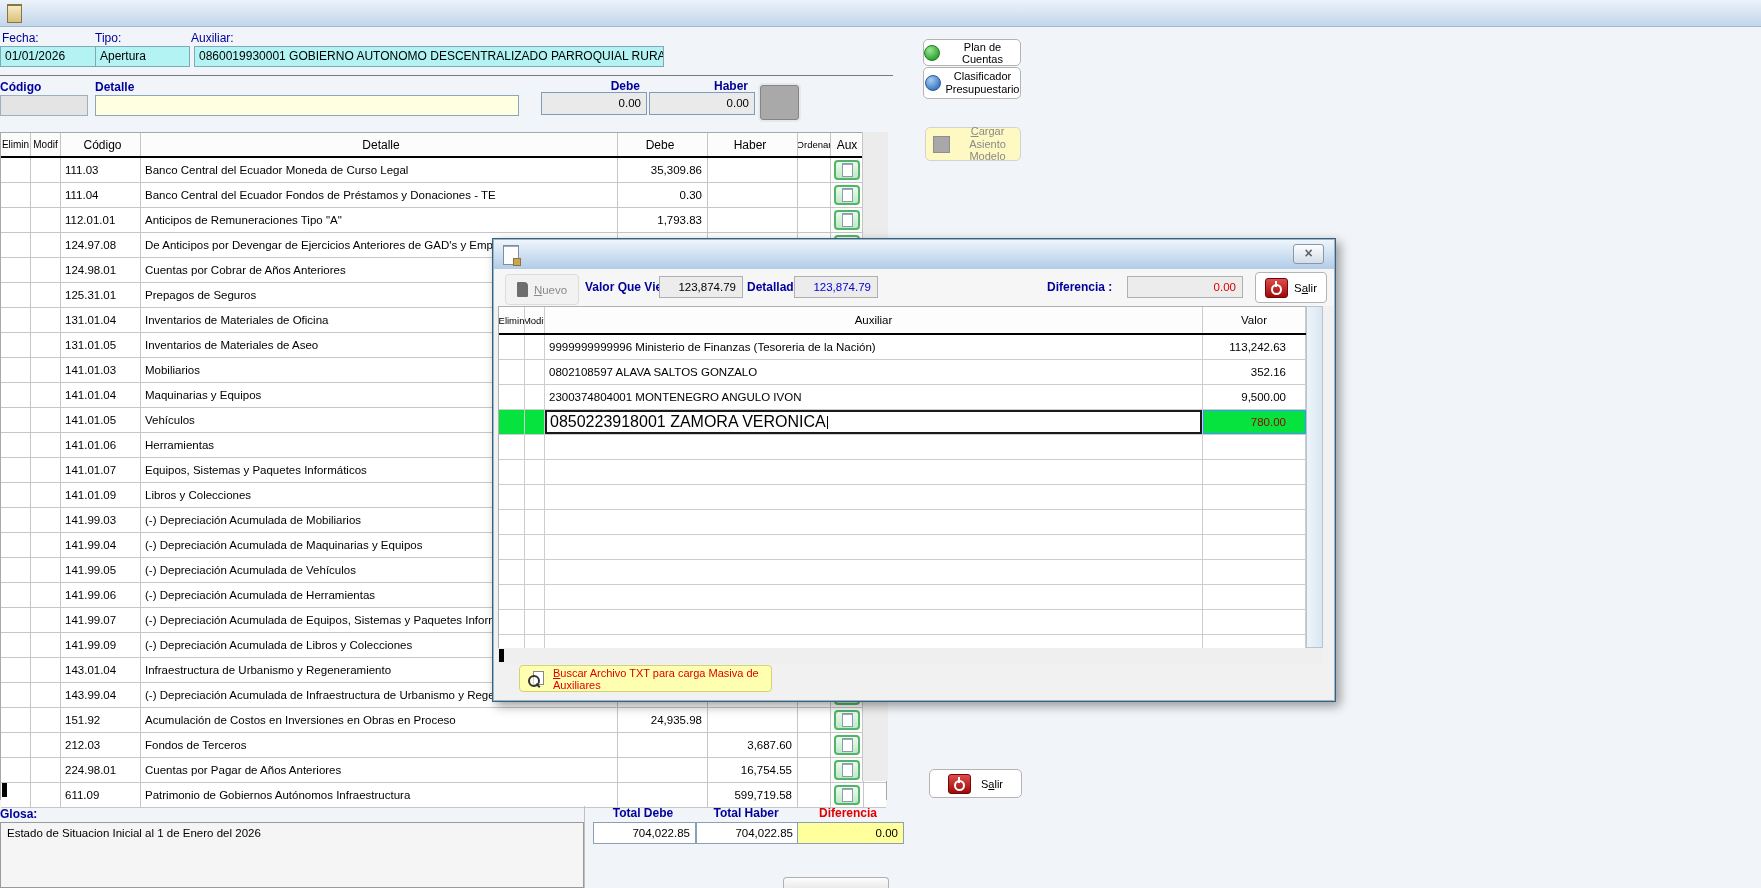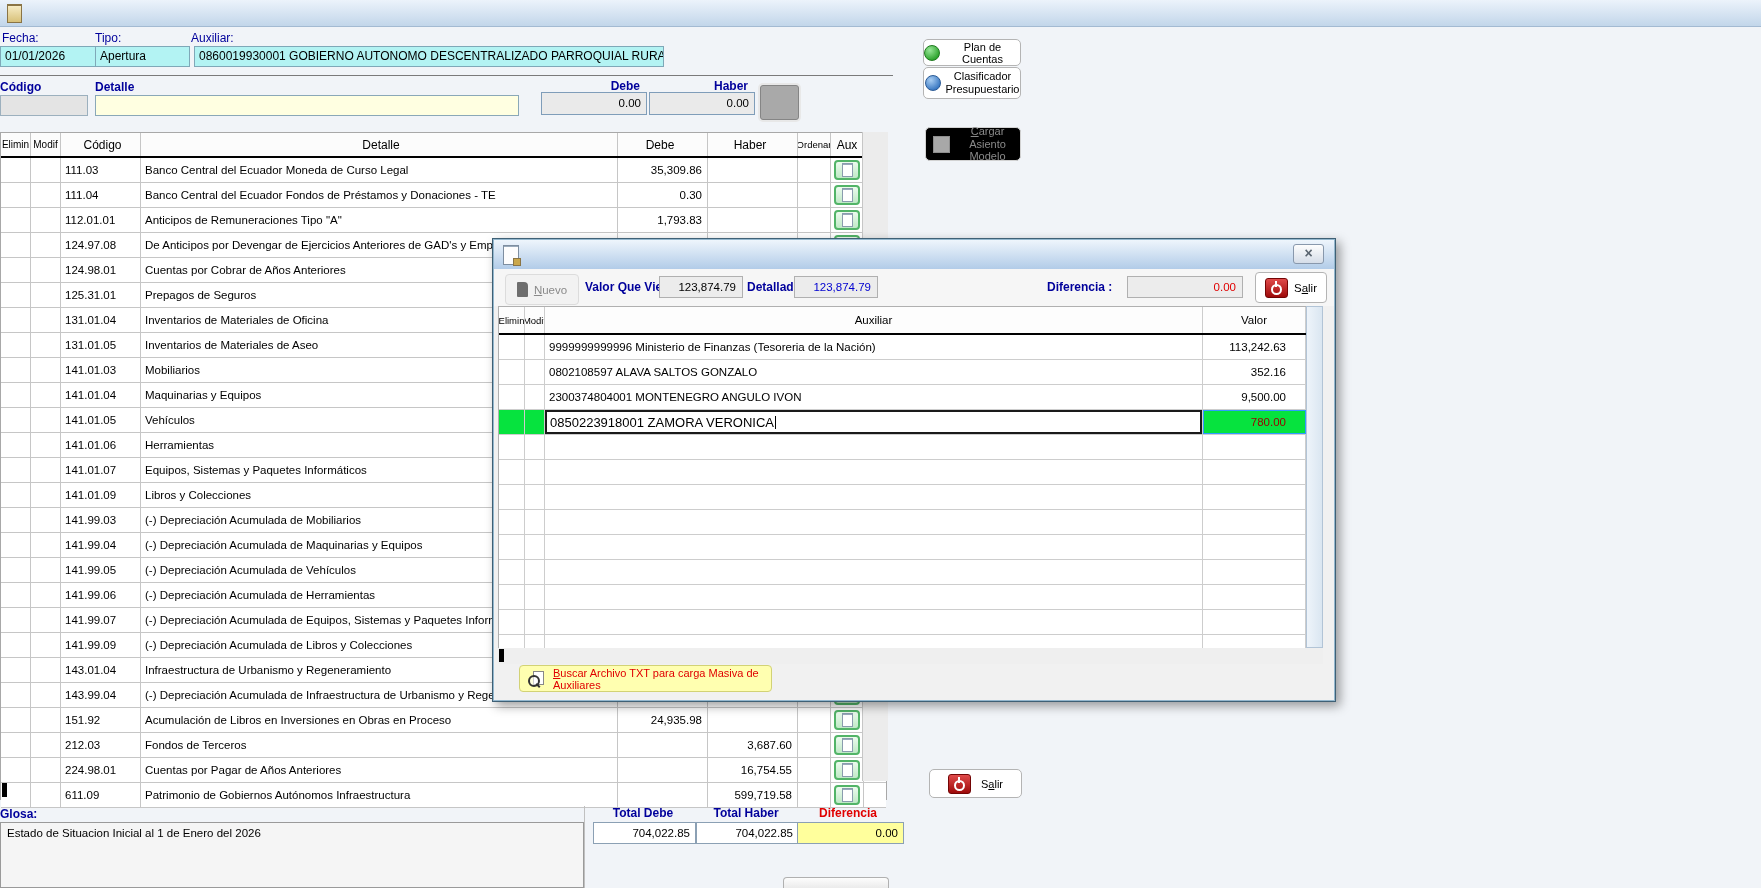--- a/index.html
+++ b/index.html
@@ -35,21 +35,21 @@
   .w-ordenar{width:33px;justify-content:center;font-size:9.5px;}
   .w-aux{width:33px;justify-content:center;}
   .mhead .w-elimin,.mhead .w-modif{font-size:10px;}
   .auxbtn{width:26px;height:20px;border:2px solid #52b468;border-radius:4px;background:linear-gradient(#ecfbee,#bfe9c6);display:flex;align-items:center;justify-content:center;box-sizing:border-box;}
   .docico{width:9px;height:12px;background:#fff;border:1px solid #8a9cae;box-shadow:inset 0 3px 0 -2px #9ab, inset 0 6px 0 -5px #9ab, inset 0 9px 0 -8px #9ab;}
   #main-scrollstrip{position:absolute;left:862px;top:132px;width:25px;height:649px;background:#ececec;border-left:1px solid #c6c6c6;}
   .caret-main{position:absolute;left:2px;top:783px;width:5px;height:14px;background:#000;}
 
   
   .sidebtn{position:absolute;background:#fff;border:1px solid #b4b4b4;border-radius:5px;display:flex;align-items:center;justify-content:center;gap:5px;font-size:11px;color:#000;box-sizing:border-box;text-align:center;}
-  .sidebtn.disabled{background:#000000;border-color:#d2d2d2;color:#8a8a8a;padding-left:7px;}
+  .sidebtn.disabled{background:#fef9c3;border-color:#d2d2d2;color:#8a8a8a;padding-left:7px;}
   .sphere{width:14px;height:14px;border-radius:50%;flex:0 0 auto;}
   .sphere.green{background:radial-gradient(circle at 35% 30%, #98e698, #2ca32c 75%);border:1px solid #1d7a1d;}
   .sphere.blue{background:radial-gradient(circle at 35% 30%, #a8cdf2, #3a78c2 75%);border:1px solid #2a5a96;}
   .graysq{width:15px;height:15px;background:#a8a8a8;border:1px solid #8e8e8e;flex:0 0 auto;}
   .twoline{line-height:1.15;}
   .u{text-decoration:underline;}
   .powerico{position:relative;width:21px;height:18px;background:linear-gradient(#e04b4b,#9e0a0a);border:1px solid #730505;border-radius:3px;flex:0 0 auto;}
   .powerico:before{content:"";position:absolute;left:5px;top:5px;width:7px;height:7px;border:2px solid #fff;border-radius:50%;}
   .powerico:after{content:"";position:absolute;left:9px;top:2px;width:2px;height:6px;background:#fff;}
 
@@ -77,21 +77,21 @@
   .xhead{display:flex;height:26px;border-bottom:2px solid #000;align-items:center;font-size:11.5px;background:#fdfdfd;}
   .xhead .xc{justify-content:center;}
   .xhead .xw1,.xhead .xw2{font-size:9.5px;}
   .xrow{display:flex;height:24px;border-bottom:1px solid #cdcdcd;align-items:center;font-size:11.5px;background:#fff;}
   .xc{height:100%;border-right:1px solid #cdcdcd;display:flex;align-items:center;box-sizing:border-box;overflow:hidden;white-space:nowrap;}
   .xw1{width:26px;}.xw2{width:20px;}
   .xw3{width:658px;padding-left:4px;}
   .xw4{width:103px;justify-content:flex-end;padding-right:19px;}
   .xrow.editing .xw1,.xrow.editing .xw2{background:#06e33e;}
   .xrow.editing .xw3{padding:0;}
-  .editbox{flex:1;height:20px;border:2px solid #1a1a1a;background:#fff;display:flex;align-items:center;padding-left:3px;font-size:13px;}
+  .editbox{flex:1;height:20px;border:2px solid #1a1a1a;background:#fff;display:flex;align-items:center;padding-left:3px;font-size:16px;}
   .editcaret{display:inline-block;width:1px;height:13px;background:#000;margin-left:1px;}
   .xrow.editing .xw4{background:#06e33e;border:1px solid #2f9bff;color:#9b0000;}
   #modal-vscroll{position:absolute;left:813px;top:67px;width:17px;height:342px;background:linear-gradient(90deg,#eef4fa,#dae6f1);border:1px solid #b2c4d6;box-sizing:border-box;}
   #modal-hscroll{position:absolute;left:5px;top:409px;width:825px;height:16px;background:#efefef;}
   .caret-modal{position:absolute;left:6px;top:410px;width:5px;height:13px;background:#000;}
   .buscarbtn{position:absolute;left:26px;top:426px;width:253px;height:27px;background:#ffffb0;border:1px solid #d2d276;border-radius:4px;display:flex;align-items:center;gap:8px;padding-left:8px;box-sizing:border-box;font-size:11px;color:#e00000;}
   .magdoc{position:relative;width:17px;height:16px;flex:0 0 auto;}
   .magdoc .d{position:absolute;left:5px;top:0;width:9px;height:12px;background:#fff;border:1px solid #888;}
   .magdoc .c{position:absolute;left:0;top:4px;width:8px;height:8px;border:2px solid #333;border-radius:50%;background:rgba(255,255,255,.6);}
   .magdoc .h{position:absolute;left:9px;top:12px;width:2px;height:5px;background:#333;transform:rotate(-45deg);}
@@ -441,21 +441,21 @@
           <div class="mc w-aux">
             <div class="auxbtn">
               <div class="docico"></div>
             </div>
           </div>
         </div>
         <div class="mrow">
           <div class="mc w-elimin"></div>
           <div class="mc w-modif"></div>
           <div class="mc w-codigo">151.92</div>
-          <div class="mc w-detalle">Acumulación de Libros en Inversiones en Obras en Proceso</div>
+          <div class="mc w-detalle">Acumulación de Costos en Inversiones en Obras en Proceso</div>
           <div class="mc w-debe">24,935.98</div>
           <div class="mc w-haber"></div>
           <div class="mc w-ordenar"></div>
           <div class="mc w-aux">
             <div class="auxbtn">
               <div class="docico"></div>
             </div>
           </div>
         </div>
         <div class="mrow">

